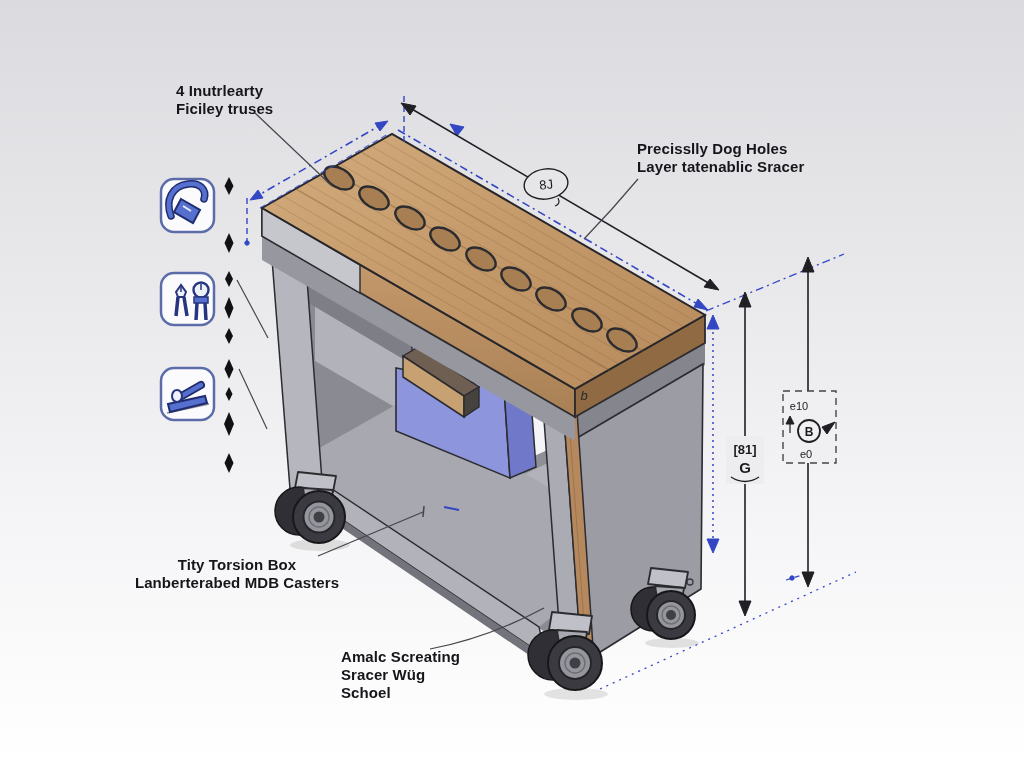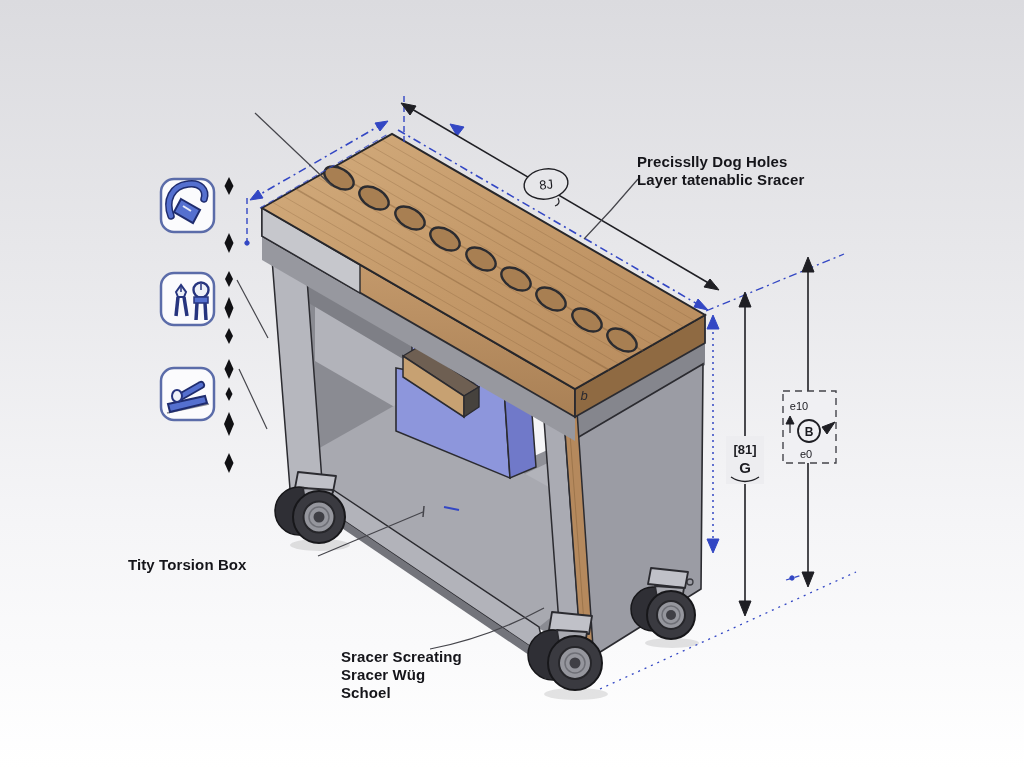--- a/index.html
+++ b/index.html
@@ -9,21 +9,21 @@
     background:linear-gradient(180deg,#dbdbdf 0%,#e7e7ea 32%,#f5f5f7 68%,#ffffff 100%);
     position:relative;
   }
   #stage{position:absolute;inset:0;width:1024px;height:768px;}
   svg{position:absolute;left:0;top:0;}
   .callout{
     position:absolute;color:#15151a;font-size:15px;font-weight:700;
     line-height:18px;letter-spacing:.1px;white-space:nowrap;
   }
   .callout span{display:block;}
-  .center{}
+  .center{text-align:center;}
 </style>
 </head>
 <body>
 
 <div id="stage">
 <svg width="1024" height="768" viewBox="0 0 1024 768">
   <defs>
     <linearGradient id="woodTop" x1="0" y1="0" x2="1" y2="1">
       <stop offset="0" stop-color="#d3ac7d"></stop>
       <stop offset="0.5" stop-color="#c49969"></stop>
@@ -234,28 +234,33 @@
     <text x="546" y="189" font-size="13" transform="rotate(-6 546 184)">8J</text>
     <text x="745" y="454" font-size="13" font-weight="700">[81]</text>
     <text x="745" y="473" font-size="15" font-weight="700">G</text>
     <text x="799" y="410" font-size="11">e10</text>
     <text x="809" y="436" font-size="12" font-weight="700">B</text>
     <text x="806" y="458" font-size="11">e0</text>
     <text x="584" y="400" font-size="13" font-style="italic" fill="#2a2a30">b</text>
   </g>
 </svg>
 
-
-<div class="callout" style="left:637px;top:140px;margin-top:13px;">
+<div class="callout" style="left:176px;top:82px;">
+  <span>4 Inutrlearty</span>
+  <span>Ficiley truses</span>
+</div>
+
+<div class="callout" style="left:637px;top:140px;">
   <span>Precisslly Dog Holes</span>
   <span>Layer tatenablic Sracer</span>
 </div>
 
 <div class="callout center" style="left:128px;top:556px;width:218px;">
   <span>Tity Torsion Box</span>
+  <span>Lanberterabed MDB Casters</span>
 </div>
 
 <div class="callout" style="left:341px;top:648px;">
-  <span>Sracer Screating</span>
+  <span>Amalc Screating</span>
   <span>Sracer Wüg</span>
   <span>Schoel</span>
 </div>
 </div>
 
 </body></html>

